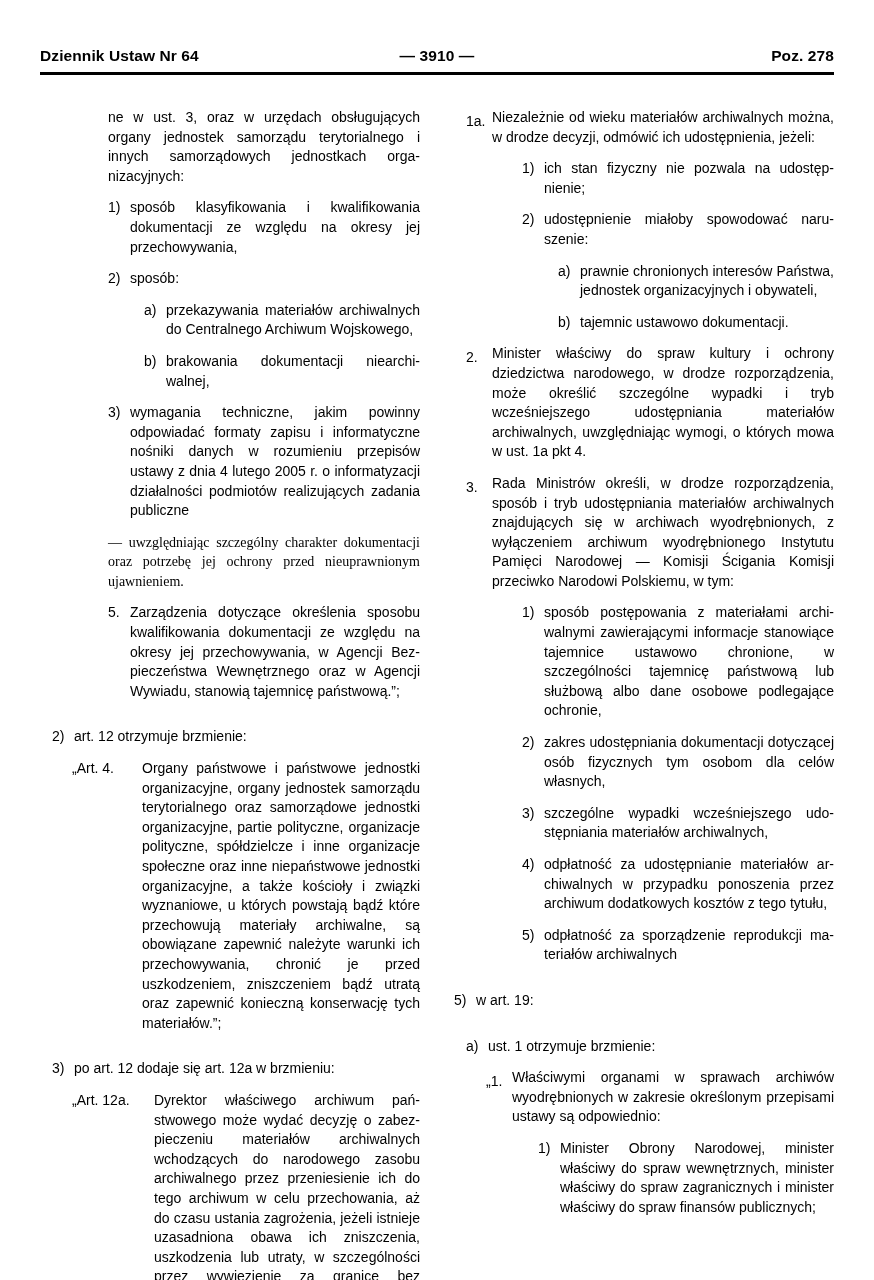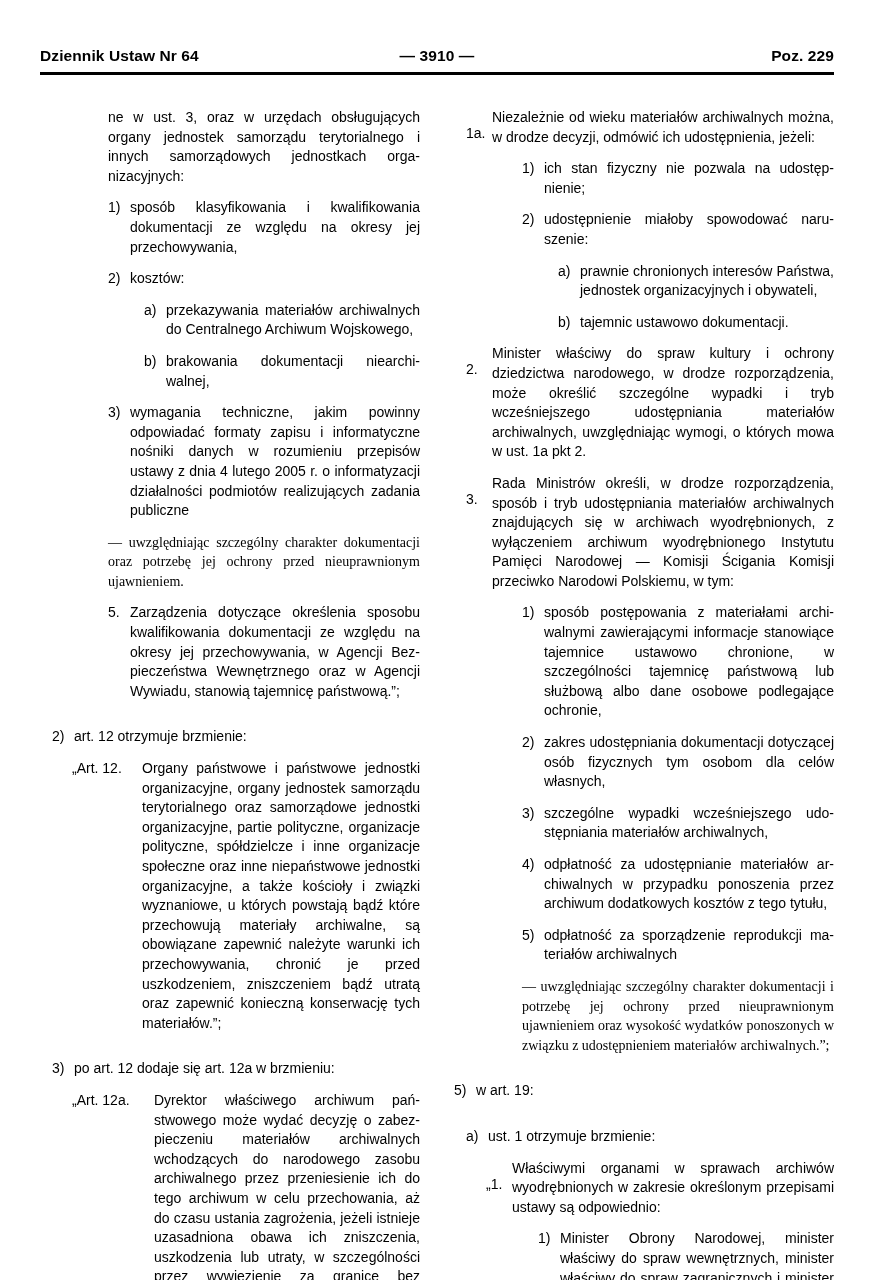--- a/index.html
+++ b/index.html
@@ -100,21 +100,21 @@
     left: 0;
     top: 0;
     white-space: nowrap;
   }
   .hang-wide {
     position: relative;
     padding-left: 26px;
   }
   .hang-wide > .mk {
     position: absolute;
-    left: 0; top: 16px;
+    left: 0; top: 4px;
     white-space: nowrap;
   }
   .hang-art {
     position: relative;
     padding-left: 70px;
   }
   .hang-art > .mk {
     position: absolute;
     left: 0; top: 0;
     white-space: nowrap;
@@ -136,38 +136,38 @@
   .spacer-sm { height: 5px; }
 </style>
 </head>
 <body>
 
 <div class="page">
 
   <div class="runhead">
     <div class="rh-left">Dziennik Ustaw Nr 64</div>
     <div class="rh-center">— 3910 —</div>
-    <div class="rh-right">Poz. 229</div>
+    <div class="rh-right">Poz. 278</div>
   </div>
   <div class="rule"></div>
 
   <div class="columns">
 
     <div class="col col-left">
 
       <div class="blk lvl-para">ne w ust. 3, oraz w urzędach obsługujących organy jednostek samorządu terytorialnego i innych samorządowych jednostkach orga­nizacyjnych:</div>
 
       <div class="blk lvl-num hang">
         <span class="mk">1)</span>
         <span>sposób klasyfikowania i kwalifikowania dokumentacji ze względu na okresy jej przechowywania,</span>
       </div>
 
       <div class="blk lvl-num hang">
         <span class="mk">2)</span>
-        <span>kosztów:</span>
+        <span>sposób:</span>
       </div>
 
       <div class="blk lvl-let hang">
         <span class="mk">a)</span>
         <span>przekazywania materiałów archiwal­nych do Centralnego Archiwum Woj­skowego,</span>
       </div>
 
       <div class="blk lvl-let hang">
         <span class="mk">b)</span>
         <span>brakowania dokumentacji niearchi­walnej,</span>
@@ -186,21 +186,21 @@
       </div>
 
       <div class="spacer-sm"></div>
 
       <div class="blk lvl-a hang">
         <span class="mk">2)</span>
         <span>art. 12 otrzymuje brzmienie:</span>
       </div>
 
       <div class="blk lvl-b hang-art">
-        <span class="mk">„Art. 12.</span>
+        <span class="mk">„Art. 4.</span>
         <span>Organy państwowe i państwowe jed­nostki organizacyjne, organy jednostek samorządu terytorialnego oraz samorzą­dowe jednostki organizacyjne, partie po­lityczne, organizacje polityczne, spół­dzielcze i inne organizacje społeczne oraz inne niepaństwowe jednostki organiza­cyjne, a także kościoły i związki wyzna­niowe, u których powstają bądź które przechowują materiały archiwalne, są obowiązane zapewnić należyte warunki ich przechowywania, chronić je przed uszkodzeniem, zniszczeniem bądź utratą oraz zapewnić konieczną konserwację tych materiałów.”;</span>
       </div>
 
       <div class="spacer-sm"></div>
 
       <div class="blk lvl-a hang">
         <span class="mk">3)</span>
         <span>po art. 12 dodaje się art. 12a w brzmieniu:</span>
       </div>
 
@@ -233,21 +233,21 @@
         <span>prawnie chronionych interesów Państwa, jednostek organizacyjnych i obywateli,</span>
       </div>
 
       <div class="blk lvl-let hang">
         <span class="mk">b)</span>
         <span>tajemnic ustawowo dokumentacji.</span>
       </div>
 
       <div class="blk lvl-a hang-wide">
         <span class="mk">2.</span>
-        <span>Minister właściwy do spraw kultury i ochrony dziedzictwa narodowego, w drodze rozporzą­dzenia, może określić szczególne wypadki i tryb wcześniejszego udostępniania materia­łów archiwalnych, uwzględniając wymogi, o których mowa w ust. 1a pkt 2.</span>
+        <span>Minister właściwy do spraw kultury i ochrony dziedzictwa narodowego, w drodze rozporzą­dzenia, może określić szczególne wypadki i tryb wcześniejszego udostępniania materia­łów archiwalnych, uwzględniając wymogi, o których mowa w ust. 1a pkt 4.</span>
       </div>
 
       <div class="blk lvl-a hang-wide">
         <span class="mk">3.</span>
         <span>Rada Ministrów określi, w drodze rozporządze­nia, sposób i tryb udostępniania materiałów archiwalnych znajdujących się w archiwach wyodrębnionych, z wyłączeniem archiwum wyodrębnionego Instytutu Pamięci Narodo­wej — Komisji Ścigania Komisji przeciwko Na­rodowi Polskiemu, w tym:</span>
       </div>
 
       <div class="blk lvl-para hang">
         <span class="mk">1)</span>
         <span>sposób postępowania z materiałami archi­walnymi zawierającymi informacje stano­wiące tajemnice ustawowo chronione, w szczególności tajemnicę państwową lub służbową albo dane osobowe podlegające ochronie,</span>
@@ -266,21 +266,20 @@
       <div class="blk lvl-para hang">
         <span class="mk">4)</span>
         <span>odpłatność za udostępnianie materiałów ar­chiwalnych w przypadku ponoszenia przez archiwum dodatkowych kosztów z tego ty­tułu,</span>
       </div>
 
       <div class="blk lvl-para hang">
         <span class="mk">5)</span>
         <span>odpłatność za sporządzenie reprodukcji ma­teriałów archiwalnych</span>
       </div>
 
-      <div class="blk lvl-para dashpara">— uwzględniając szczególny charakter doku­mentacji i potrzebę jej ochrony przed nie­uprawnionym ujawnieniem oraz wysokość wydatków ponoszonych w związku z udostęp­nieniem materiałów archiwalnych.”;</div>
 
       <div class="spacer-sm"></div>
 
       <div class="blk lvl-flush hang">
         <span class="mk">5)</span>
         <span>w art. 19:</span>
       </div>
 
       <div class="spacer-sm"></div>
 

